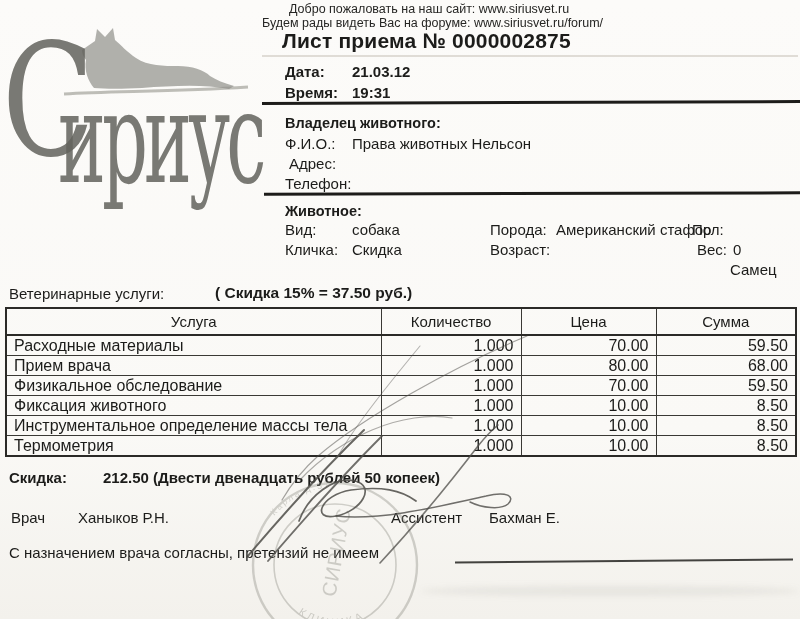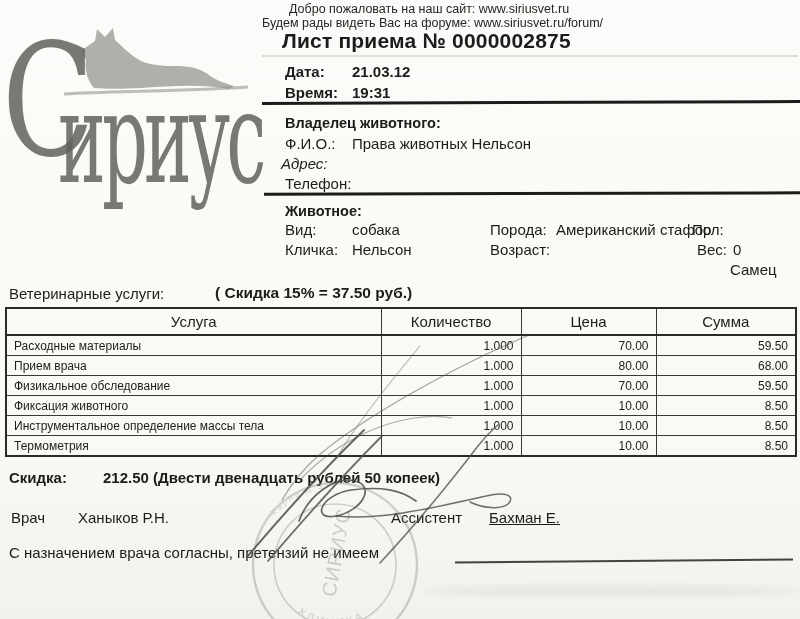--- a/index.html
+++ b/index.html
@@ -21,21 +21,21 @@
     font-size:168px;line-height:1;color:#63635d;opacity:.85;transform:scale(.72,.92);transform-origin:top left;}
   .logo-rest{position:absolute;left:58px;top:58px;font-family:"DejaVu Serif",serif;
     font-size:92px;line-height:1;color:#63635d;opacity:.85;letter-spacing:-5px;
     transform:scale(.78,1.38);transform-origin:top left;}
   .dogbox{position:absolute;left:52px;top:8px;width:200px;height:80px;}
   
   table.svc{position:absolute;left:5px;top:307px;width:790px;border-collapse:collapse;
     table-layout:fixed;border:2px solid #2b2a27;}
   table.svc th{border:1px solid #3a3935;font-weight:normal;font-size:15px;height:25px;
     text-align:center;padding:0 4px;border-bottom:2px solid #2b2a27;}
-  table.svc td{border:1px solid #3a3935;font-size:12px;height:19px;padding:0 7px;overflow:hidden;}
+  table.svc td{border:1px solid #3a3935;font-size:16px;height:19px;padding:0 7px;overflow:hidden;}
   table.svc td.name{text-align:left;}
   table.svc td.num{text-align:right;}
   .overlay{position:absolute;left:0;top:0;width:800px;height:619px;pointer-events:none;}
   .sigline{position:absolute;left:455px;top:560px;width:338px;height:2px;background:#43423f;
     transform:rotate(-.5deg);}
   .shadowband{position:absolute;left:420px;top:586px;width:380px;height:10px;
     background:rgba(120,115,105,.10);filter:blur(3px);border-radius:50%;}
 </style>
 </head>
 <body>
@@ -63,35 +63,35 @@
 
   <div class="t lbl b" style="left:285px;top:63px;">Дата:</div>
   <div class="t lbl b" style="left:352px;top:63px;">21.03.12</div>
   <div class="t lbl b" style="left:285px;top:84px;">Время:</div>
   <div class="t lbl b" style="left:352px;top:84px;">19:31</div>
   <div class="rule" style="left:262px;top:101px;width:538px;transform:rotate(-.2deg);"></div>
 
   <div class="t b" style="left:285px;top:115px;font-size:14.5px;">Владелец животного:</div>
   <div class="t lbl" style="left:285px;top:135px;">Ф.И.О.:</div>
   <div class="t lbl" style="left:352px;top:135px;">Права животных Нельсон</div>
-  <div class="t lbl" style="left:281px;top:155px;font-style:italic;">Адрес:</div>
+  <div class="t lbl" style="left:289px;top:155px;">Адрес:</div>
   <div class="t lbl" style="left:352px;top:155px;"></div>
   <div class="t lbl" style="left:285px;top:175px;">Телефон:</div>
   <div class="t lbl" style="left:352px;top:175px;"></div>
   <div class="rule" style="left:264px;top:192px;width:536px;transform:rotate(-.15deg);"></div>
 
   <div class="t b" style="left:285px;top:203px;font-size:14.5px;">Животное:</div>
   <div class="t lbl" style="left:285px;top:221px;">Вид:</div>
   <div class="t lbl" style="left:352px;top:221px;">собака</div>
   <div class="t lbl" style="left:490px;top:221px;">Порода:</div>
   <div class="t lbl" style="left:556px;top:221px;">Американский стафор</div>
   <div class="t lbl" style="left:692px;top:221px;">Пол:</div>
   <div class="t lbl" style="left:730px;top:221px;margin-top:40px;">Самец</div>
   <div class="t lbl" style="left:285px;top:241px;">Кличка:</div>
-  <div class="t lbl" style="left:352px;top:241px;">Нельсон</div>
+  <div class="t lbl" style="left:352px;top:241px;">Скидка</div>
   <div class="t lbl" style="left:490px;top:241px;">Возраст:</div>
   <div class="t lbl" style="left:697px;top:241px;">Вес:</div>
   <div class="t lbl" style="left:733px;top:241px;">0</div>
 
   <div class="t lbl" style="left:9px;top:285px;">Ветеринарные услуги:</div>
   <div class="t b" style="left:215px;top:284px;font-size:15.5px;">( Скидка 15% = 37.50 руб.)</div>
 
   <table class="svc">
     <colgroup>
         <col style="width:375px">
@@ -146,21 +146,21 @@
       </tr>
     </tbody>
   </table>
 
   <div class="t b" style="left:9px;top:469px;font-size:15px;">Скидка:</div>
   <div class="t b" style="left:103px;top:469px;font-size:15px;">212.50 (Двести двенадцать рублей 50 копеек)</div>
 
   <div class="t lbl" style="left:11px;top:509px;">Врач</div>
   <div class="t lbl" style="left:78px;top:509px;">Ханыков Р.Н.</div>
   <div class="t lbl" style="left:391px;top:509px;">Ассистент</div>
-  <div class="t lbl" style="left:489px;top:509px;text-decoration:underline;">Бахман Е.</div>
+  <div class="t lbl" style="left:489px;top:509px;">Бахман Е.</div>
 
   <div class="t lbl" style="left:9px;top:544px;">С назначением врача согласны, претензий не имеем</div>
   <div class="sigline"></div>
   <div class="shadowband"></div>
 
   <svg class="overlay" viewBox="0 0 800 619">
 
     <g transform="translate(335,565)" opacity=".38" stroke="#8c8c83" fill="none">
       <circle r="82" stroke-width="2.4"></circle>
       <circle r="61" stroke-width="1.6"></circle>

